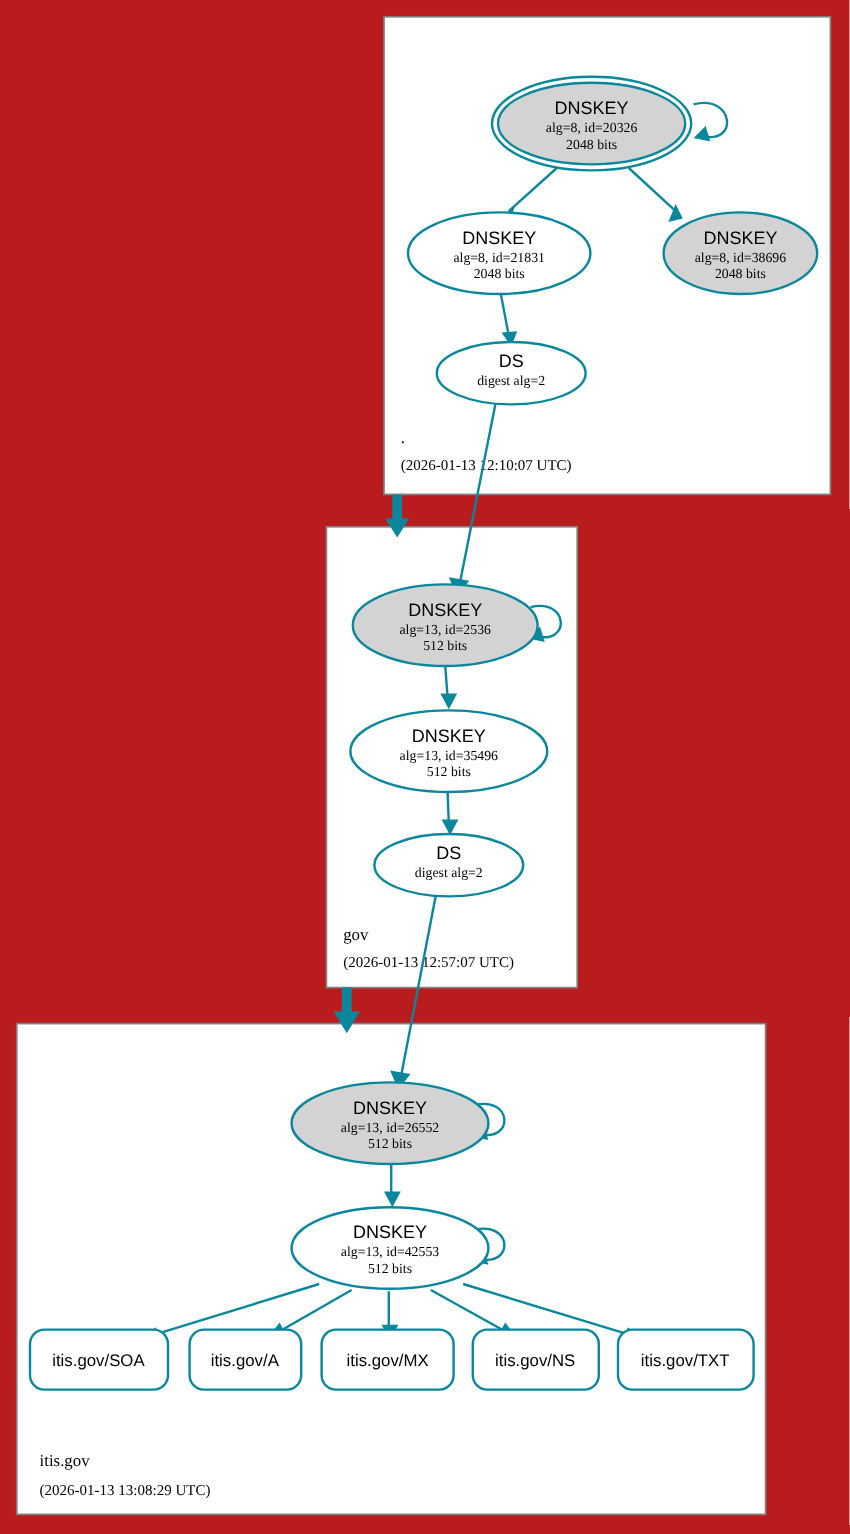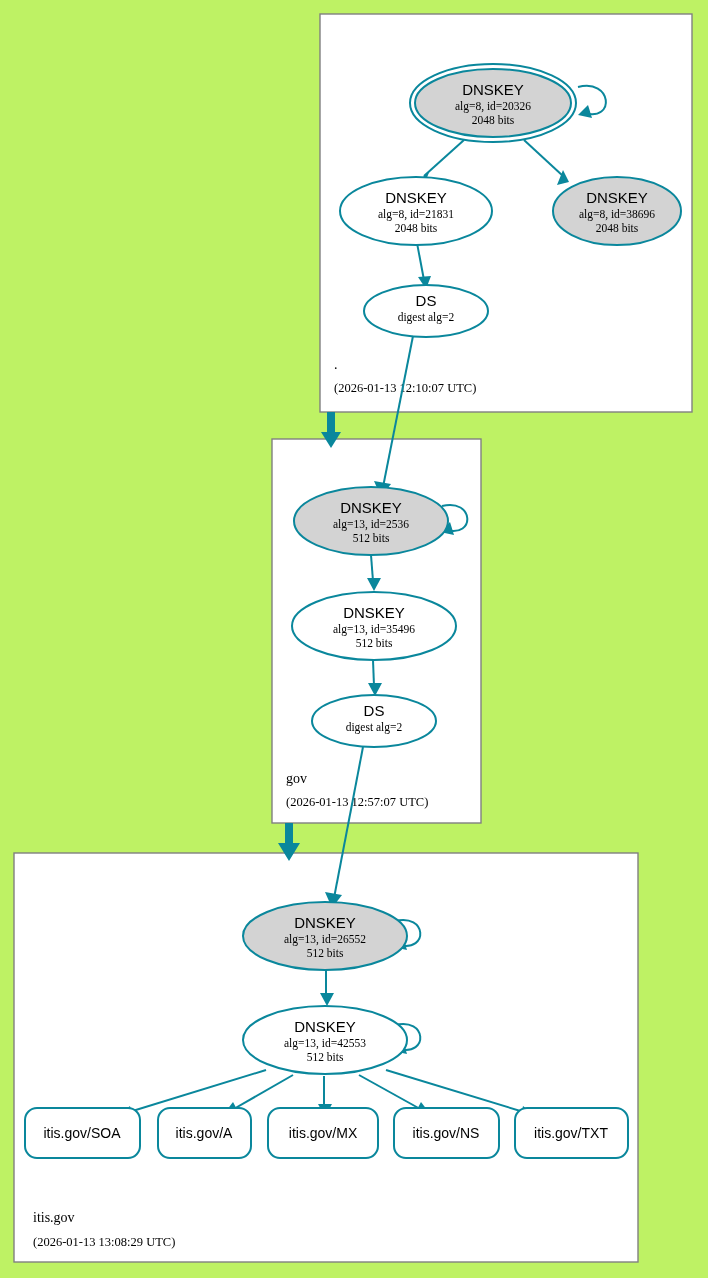--- a/index.html
+++ b/index.html
@@ -4,21 +4,21 @@
 <style>
   html, body {
     margin: 0;
     padding: 0;
     background: #ffffff;
   }
   #page {
     position: relative;
     width: 708px;
     height: 1278px;
-    background: #bef264;
+    background: #b91c1c;
     font-family: "Liberation Sans", sans-serif;
     overflow: hidden;
   }
   svg { display: block; }
 
   .zone-box {
     fill: #ffffff;
     stroke: #808080;
     stroke-width: 1.4;
   }

